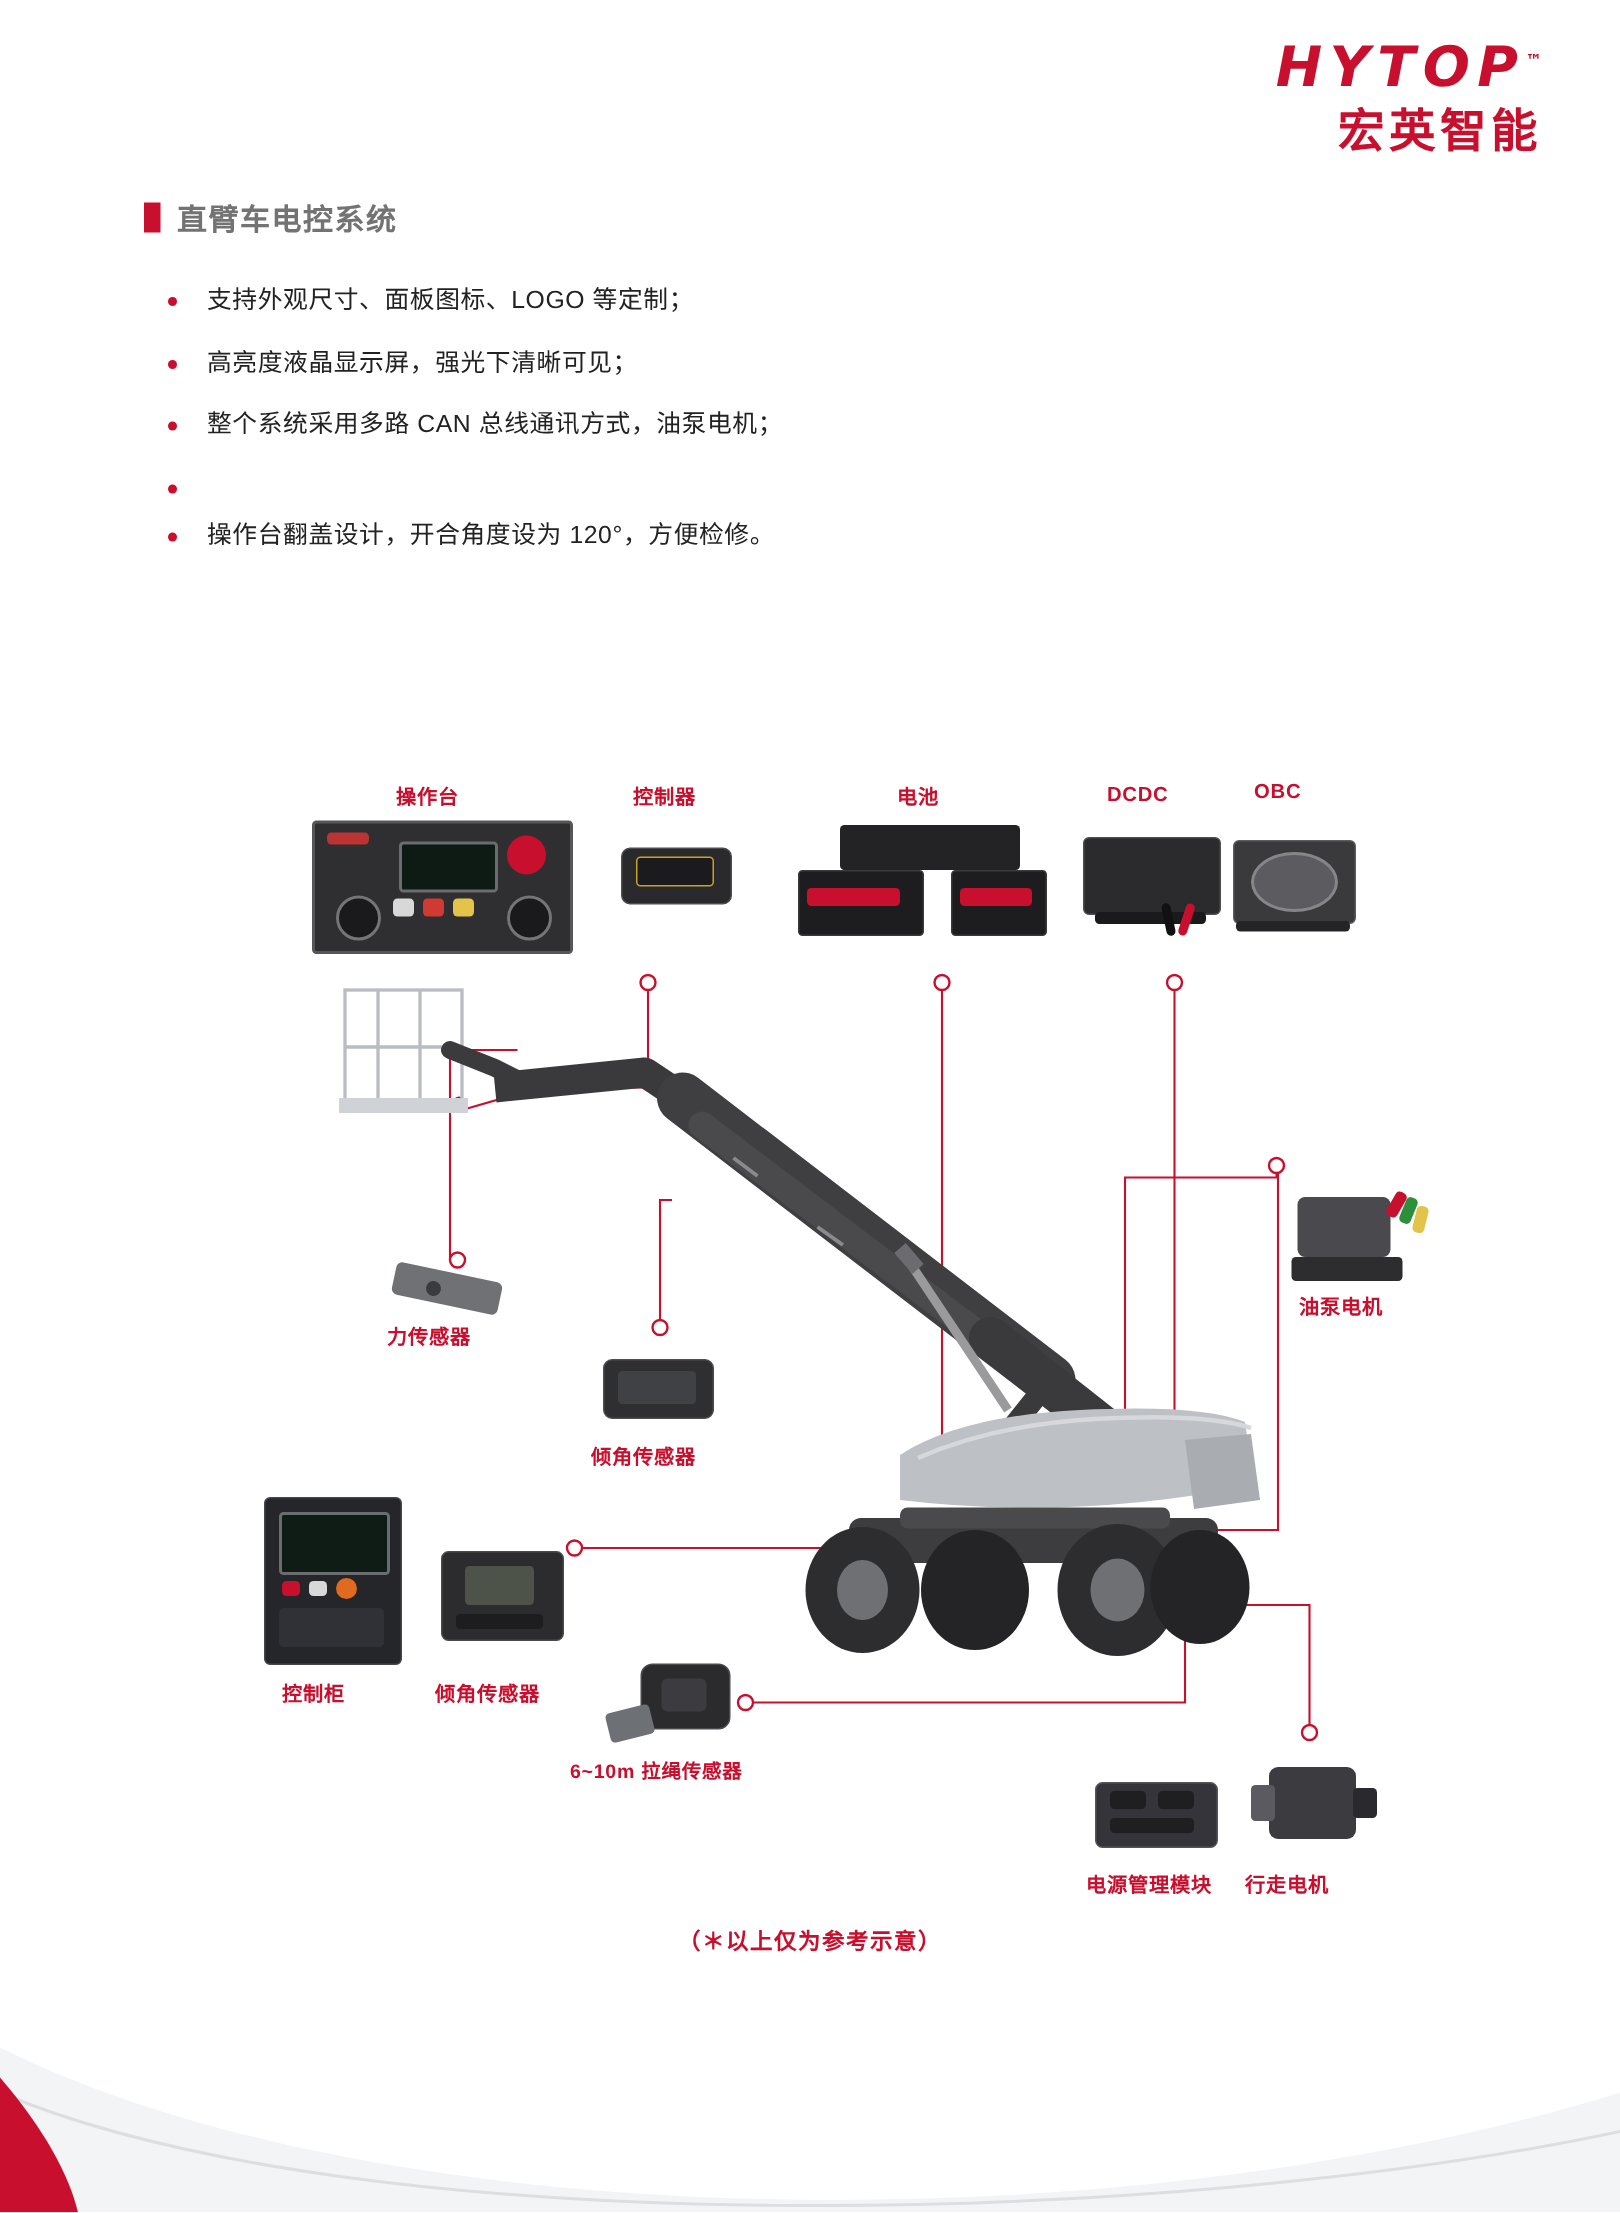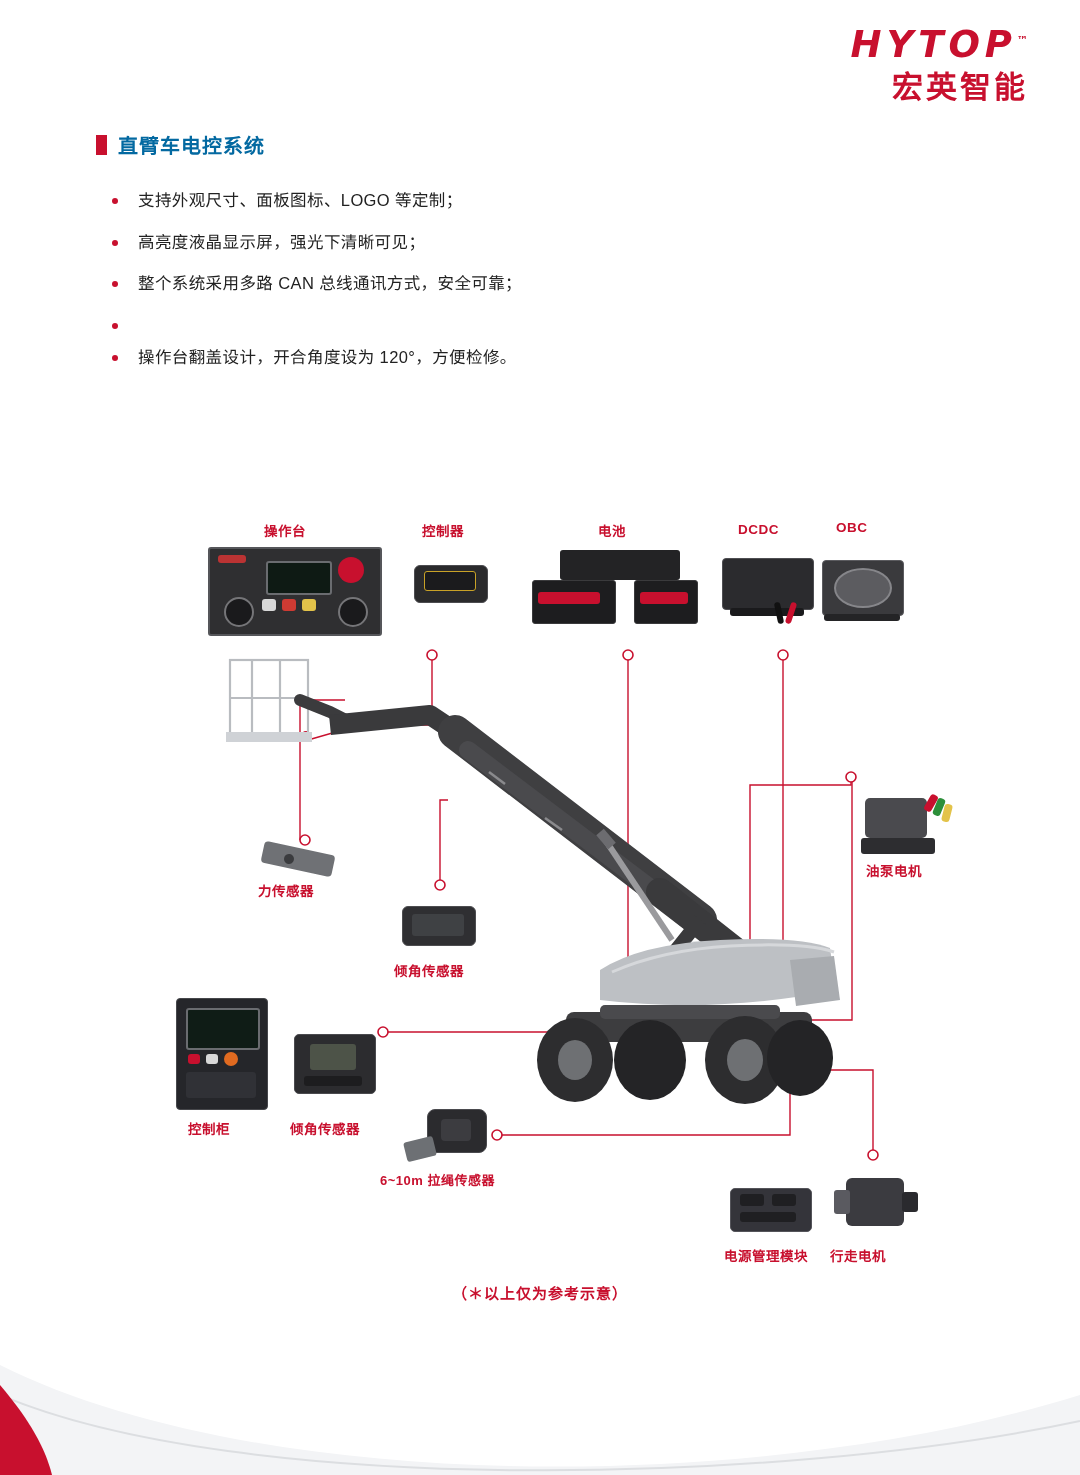--- a/index.html
+++ b/index.html
@@ -60,21 +60,21 @@
   .title-marker {
     width: 11px;
     height: 20px;
     background: #c8102e;
     display: inline-block;
   }
   .title-text {
     font-size: 20px;
     font-weight: 700;
     letter-spacing: 1px;
-    color: #0369a1;
+    color: #737373;
   }
 
   
   .bullets {
     position: absolute;
     top: 188px;
     left: 112px;
     width: 700px;
   }
   .bullet-row {
@@ -171,21 +171,21 @@
   <div class="bullet-row">
     <span class="bullet-dot"></span>
     <span class="bullet-text">支持外观尺寸、面板图标、LOGO 等定制；</span>
   </div>
   <div class="bullet-row">
     <span class="bullet-dot"></span>
     <span class="bullet-text">高亮度液晶显示屏，强光下清晰可见；</span>
   </div>
   <div class="bullet-row">
     <span class="bullet-dot"></span>
-    <span class="bullet-text">整个系统采用多路 CAN 总线通讯方式，安全可靠；</span>
+    <span class="bullet-text">整个系统采用多路 CAN 总线通讯方式，油泵电机；</span>
   </div>
   <div class="bullet-row">
     <span class="bullet-dot"></span>
   </div>
   <div class="bullet-row">
     <span class="bullet-dot"></span>
     <span class="bullet-text">操作台翻盖设计，开合角度设为 120°，方便检修。</span>
   </div>
 </div>
 

